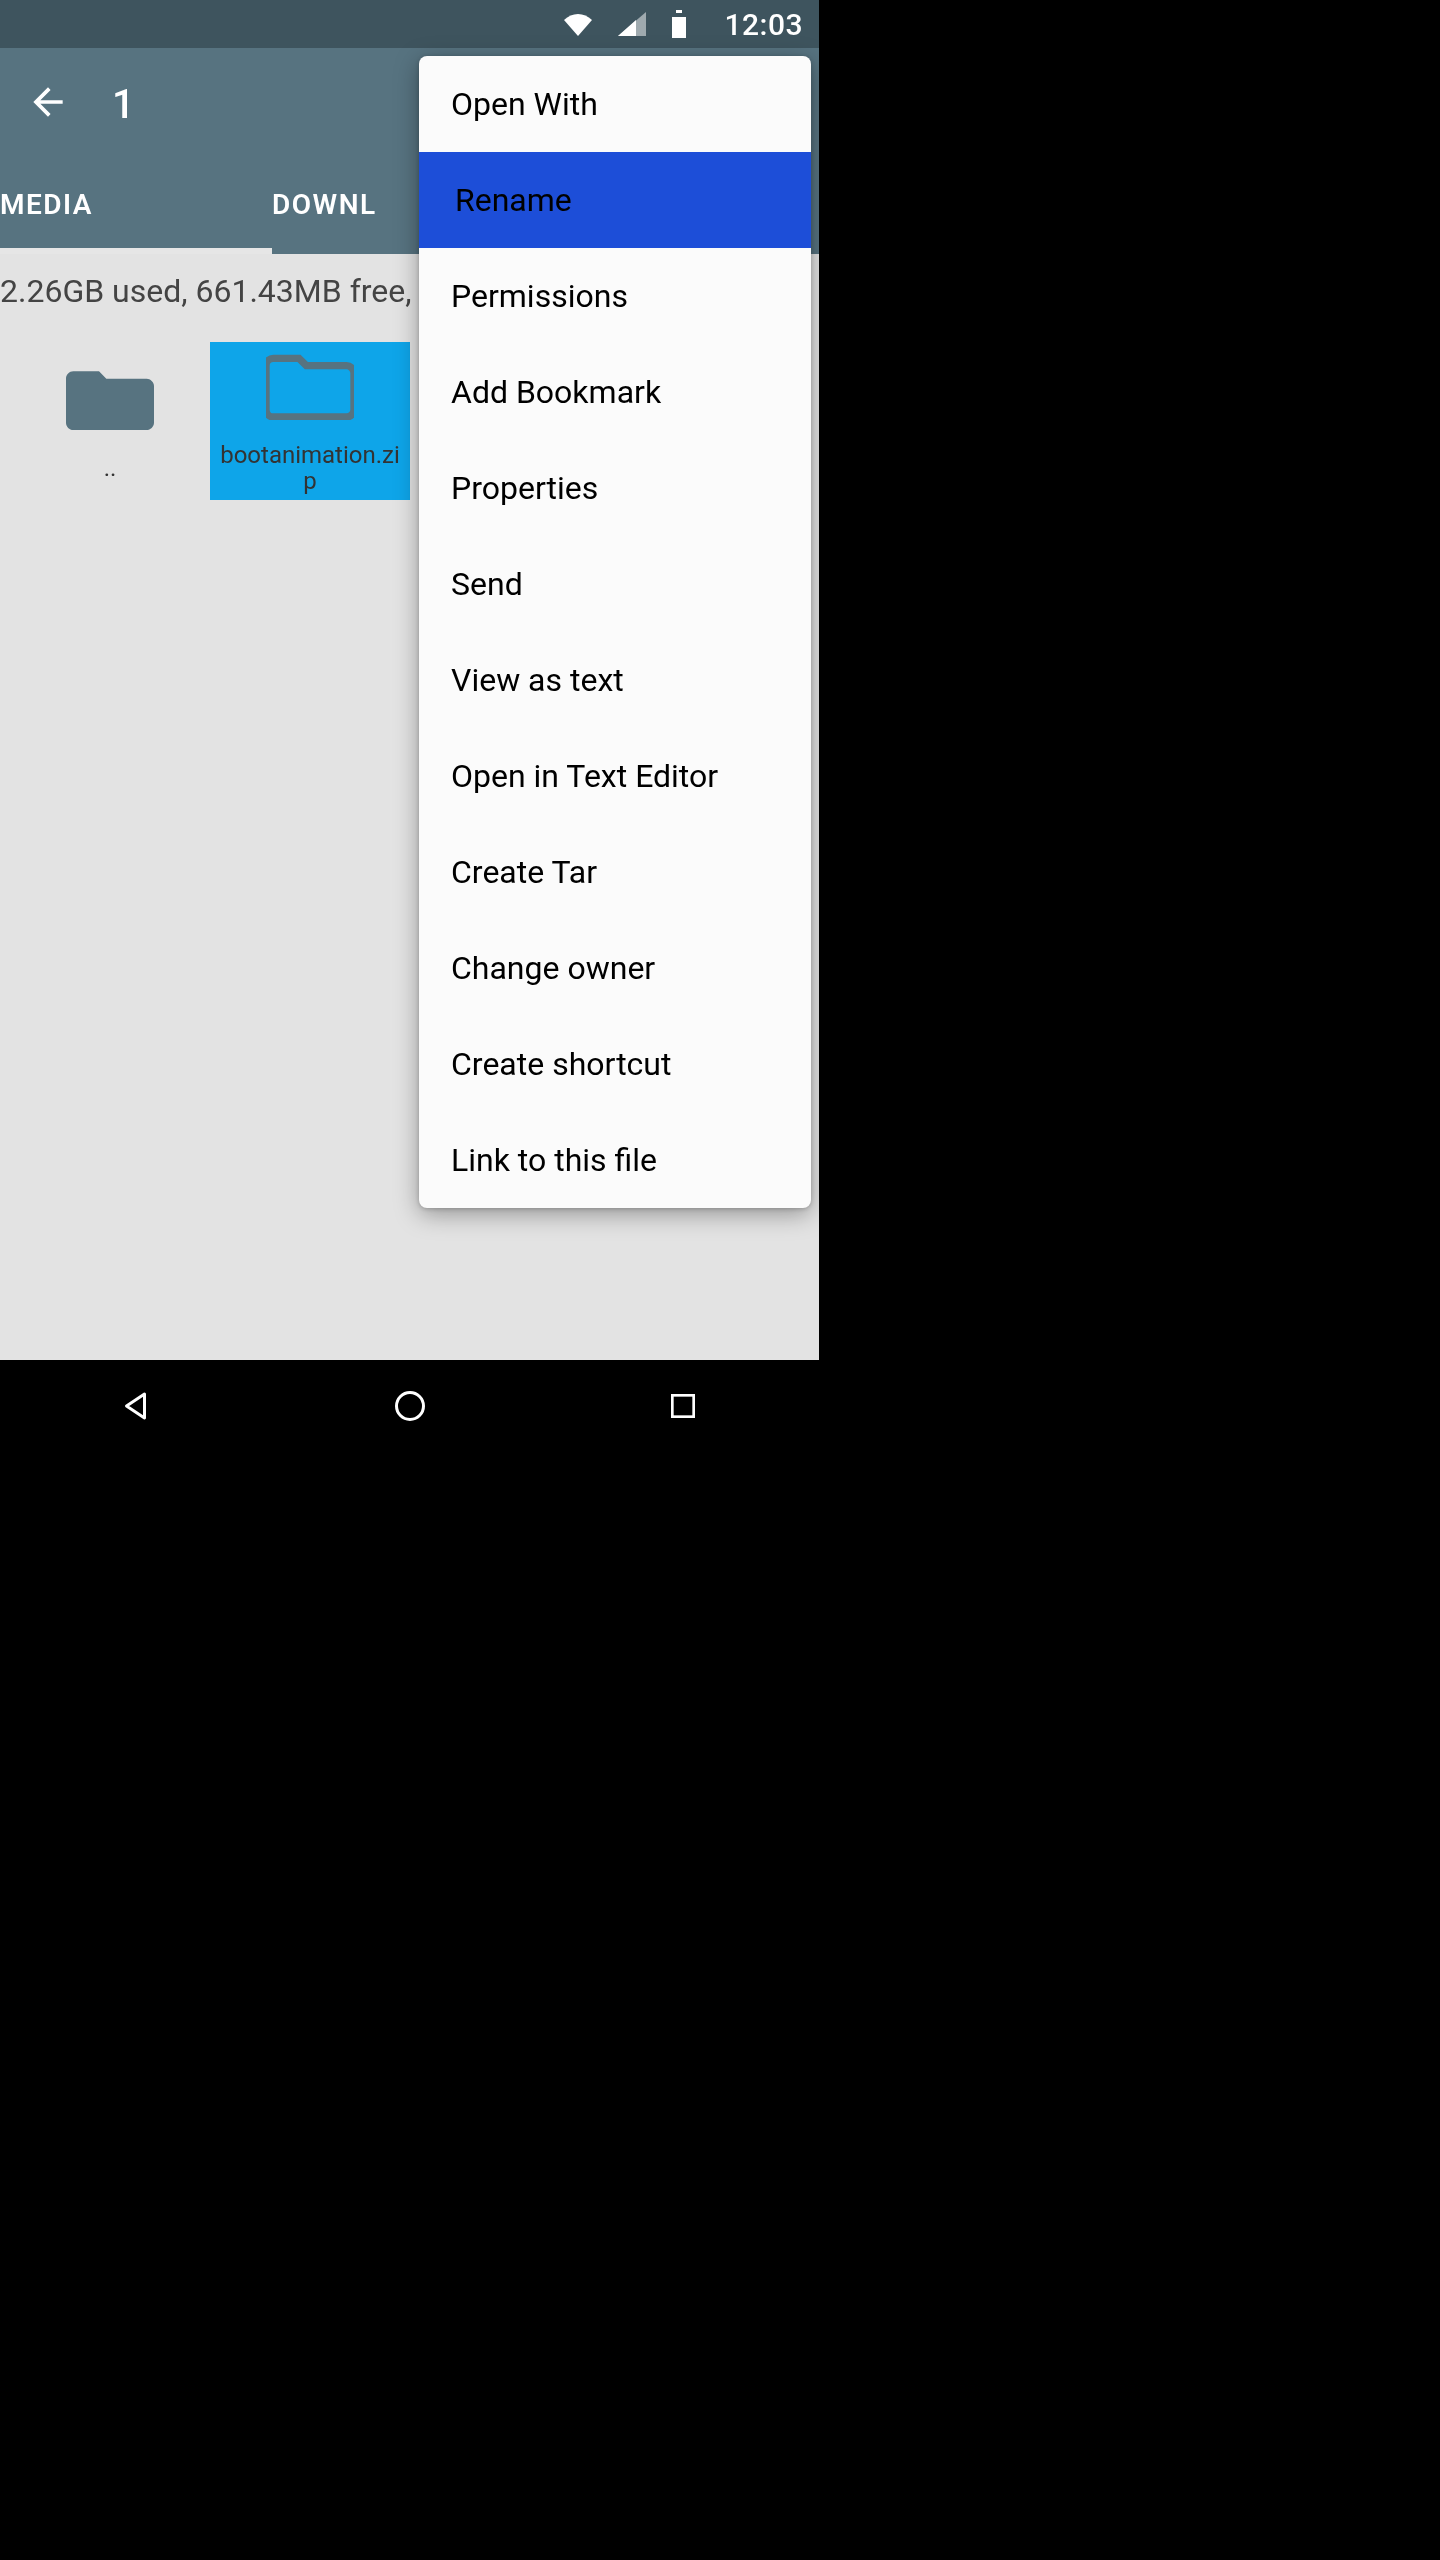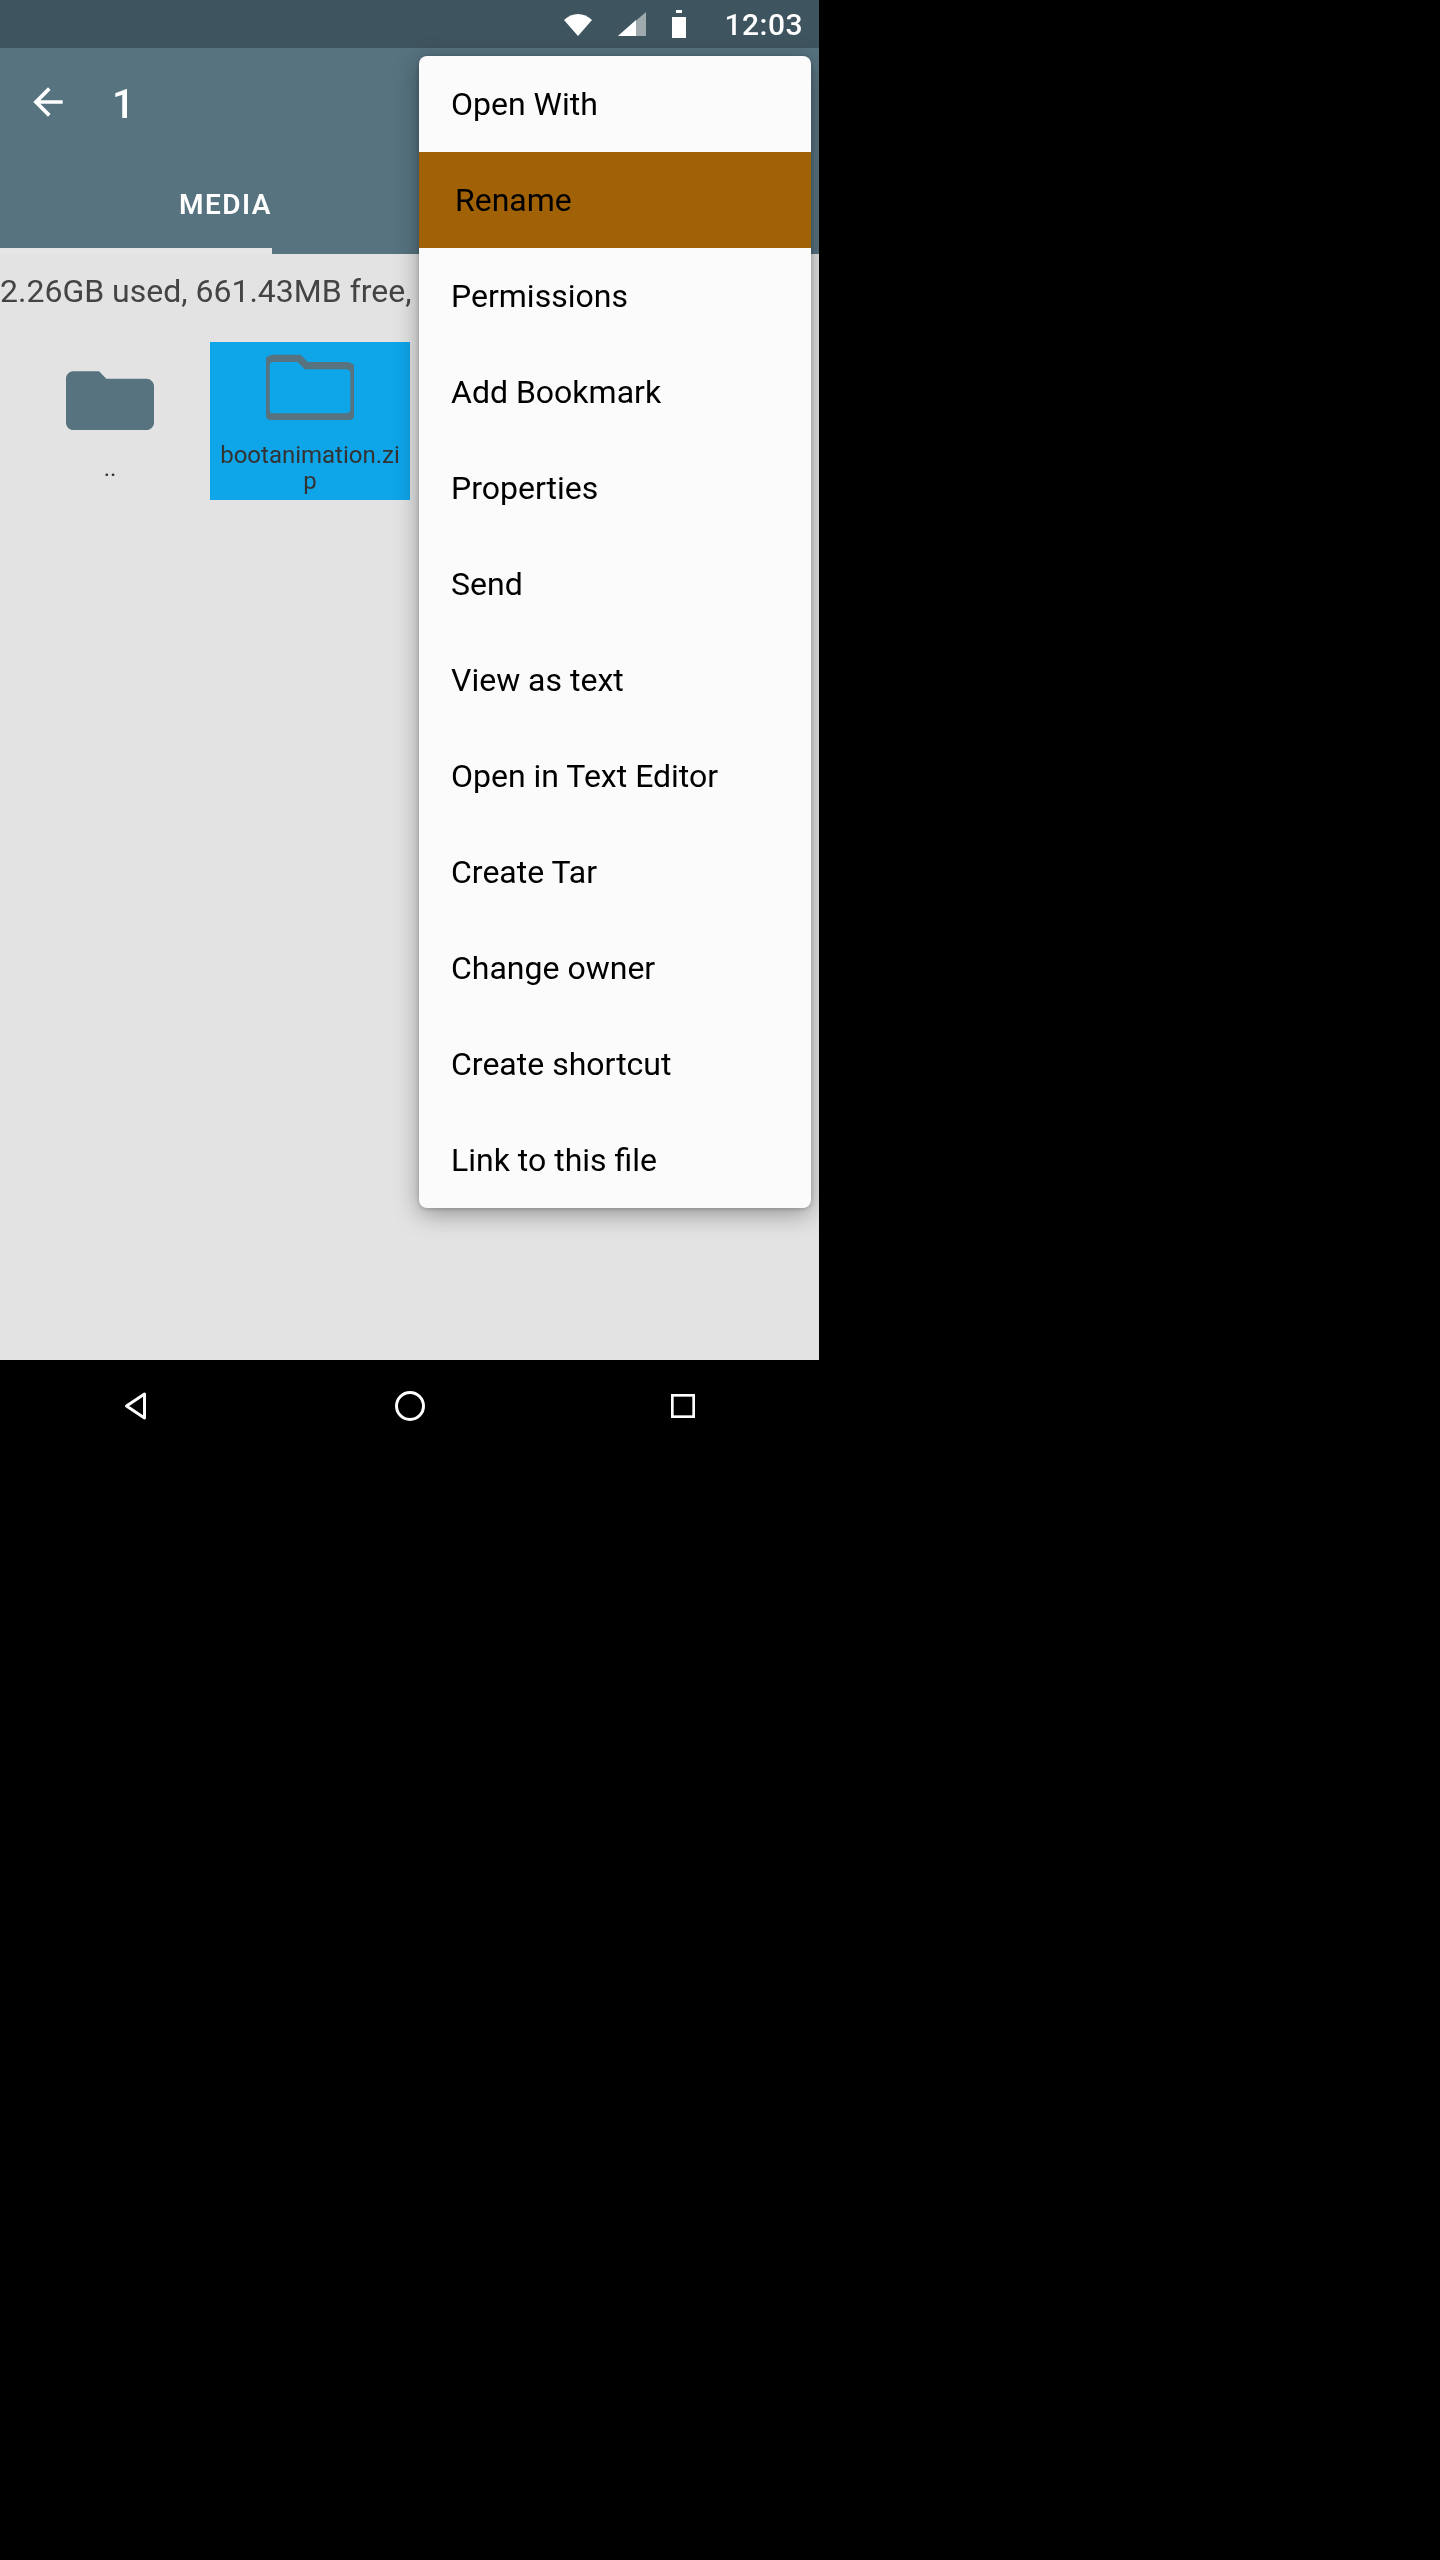--- a/index.html
+++ b/index.html
@@ -14,21 +14,21 @@
 
   
   .app-bar { height: 112px; background: #577380; display: flex; align-items: center; padding: 0 8px; color: #fff; }
   .back-btn { width: 80px; height: 80px; display: flex; align-items: center; justify-content: center; }
   .app-title { font-size: 40px; font-weight: 500; margin-left: 24px; }
   .app-bar .spacer { flex: 1; }
   .copy-btn { width: 80px; height: 80px; display: flex; align-items: center; justify-content: center; }
 
   
   .tabs { height: 94px; background: #577380; display: flex; }
-  .tab { flex: 0 0 272px; display: flex; align-items: center; justify-content: flex-end; color: #fff; font-size: 28px; font-weight: 600; letter-spacing: 1.5px; border-bottom: 6px solid transparent; }
+  .tab { flex: 0 0 272px; display: flex; align-items: center; justify-content: flex-start; color: #fff; font-size: 28px; font-weight: 600; letter-spacing: 1.5px; border-bottom: 6px solid transparent; }
   .tab.active { border-bottom-color: #e6e6e6; }
 
   
   .content { position: absolute; top: 254px; left: 0; right: 0; bottom: 96px; background: #e3e3e3; }
   .storage-line { font-size: 32px; color: #444; padding: 18px 0 18px 0; }
   .grid { display: flex; flex-wrap: wrap; padding: 14px 10px; gap: 0; }
   .cell { width: 200px; height: 158px; display: flex; flex-direction: column; align-items: center; justify-content: center; }
   .cell.selected { background: #0ea5e9; }
   .folder-icon { width: 88px; height: 72px; }
   .cell .label { font-size: 24px; color: #333; text-align: center; margin-top: 18px; line-height: 1.1; word-break: break-all; padding: 0 4px; }
@@ -43,21 +43,21 @@
     border-radius: 8px;
     overflow: hidden;
     z-index: 50;
   }
   .menu-item {
     height: 96px;
     display: flex; align-items: center;
     padding: 0 32px;
     font-size: 32px; color: #000;
   }
-  .menu-item.hover { background: #a16207; padding-left: 36px; }
+  .menu-item.hover { background: #1d4ed8; padding-left: 36px; }
 
   
   .nav-bar { position: absolute; bottom: 0; left: 0; right: 0; height: 96px; background: #000; display: flex; align-items: center; justify-content: space-around; }
   .nav-btn { width: 220px; height: 96px; display: flex; align-items: center; justify-content: center; }
 </style>
 </head>
 <body>
 
 <div class="screen">
 

